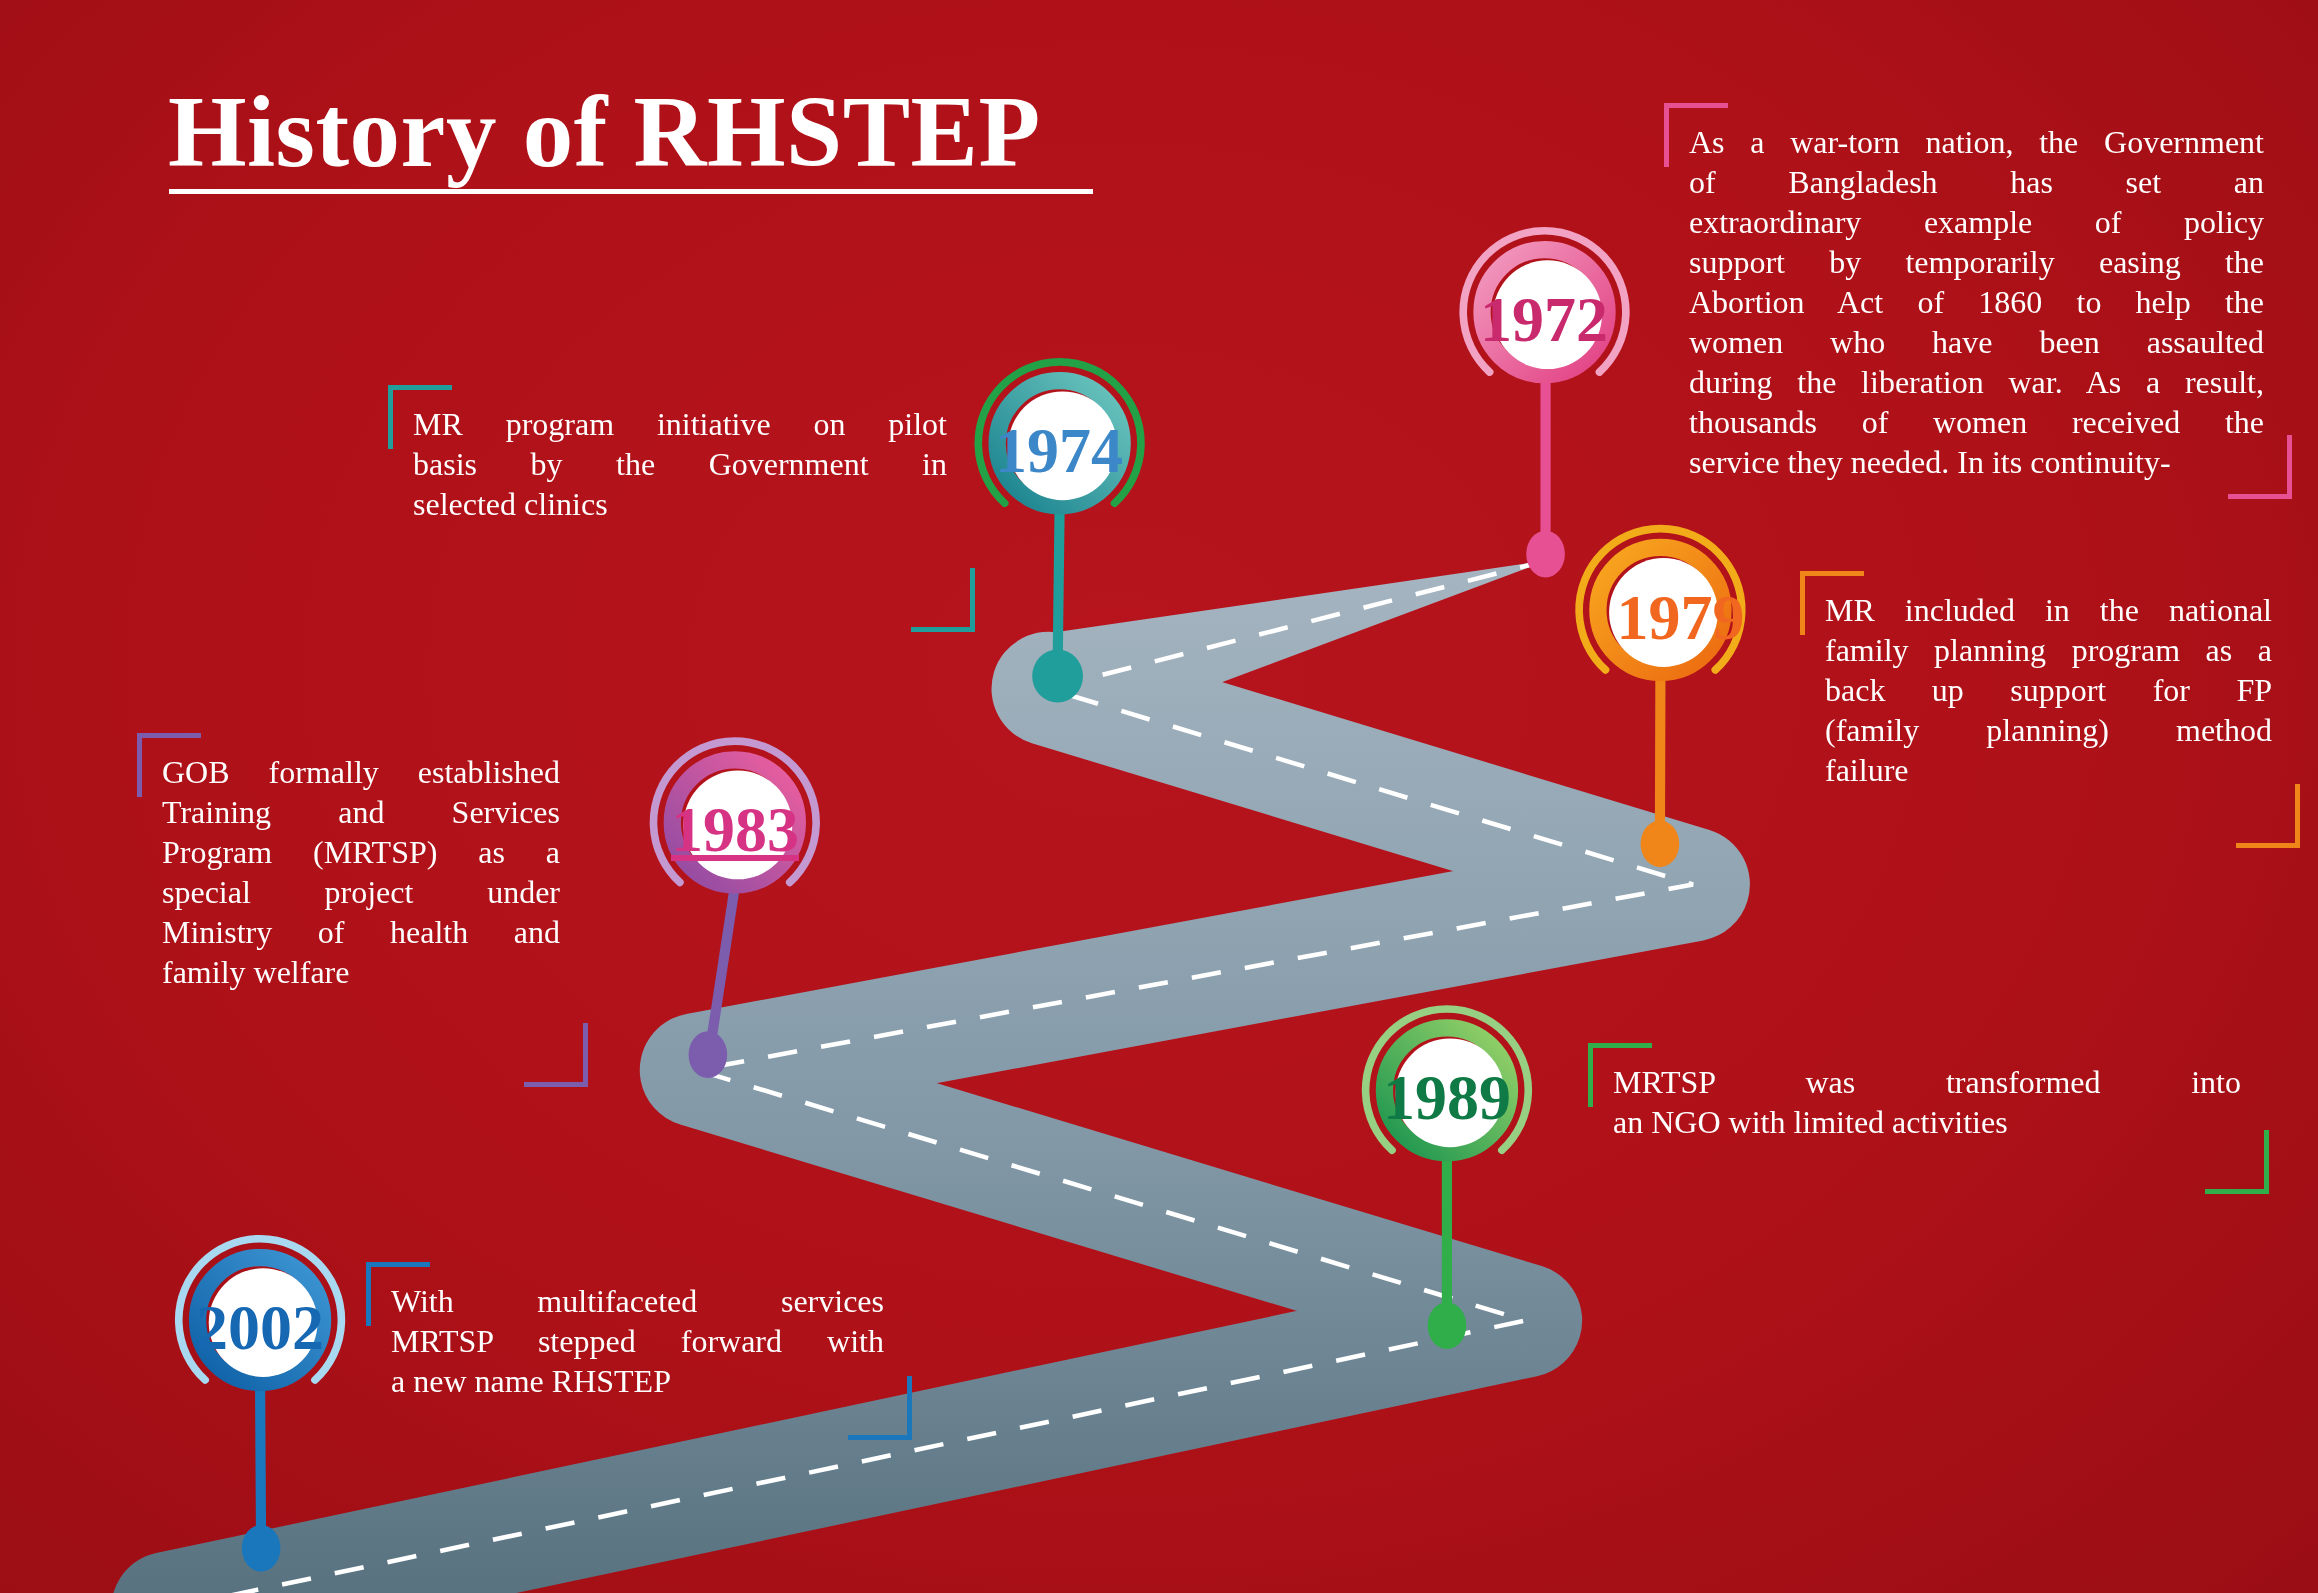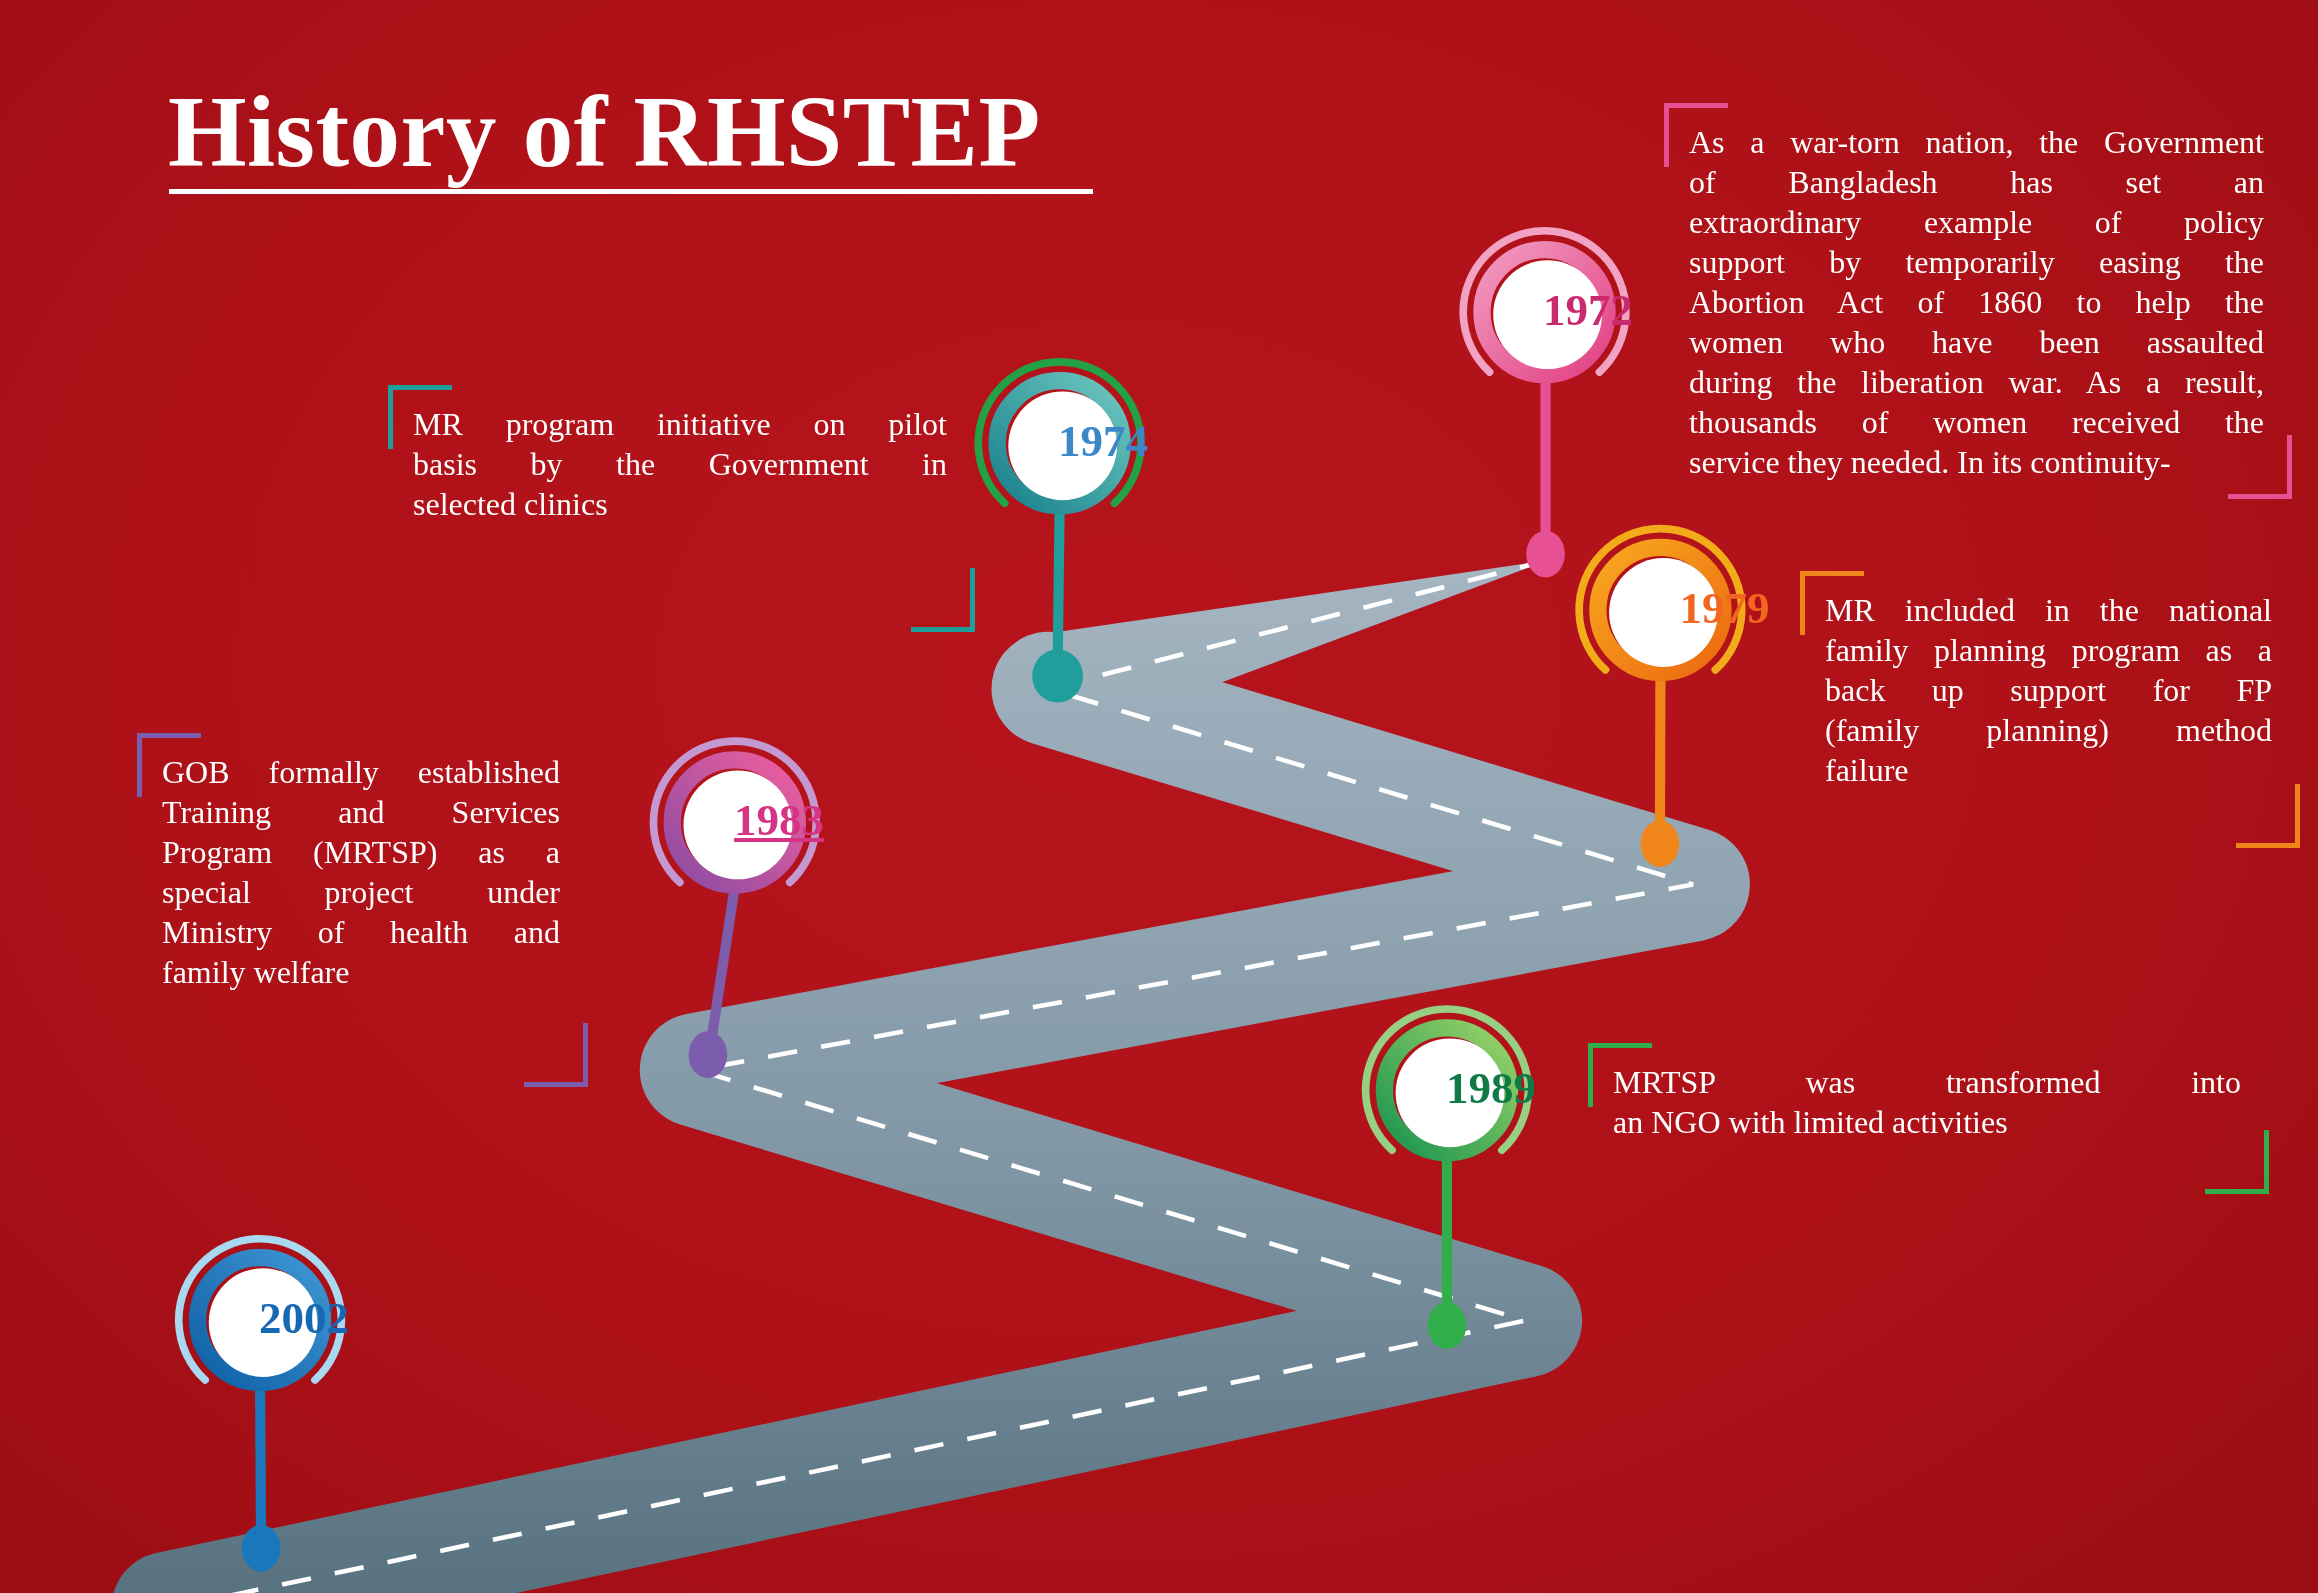--- a/index.html
+++ b/index.html
@@ -22,21 +22,21 @@
     border-left:5.1px solid var(--c);border-top:5.1px solid var(--c);
   }
   .tb::after{
     content:"";position:absolute;right:-27.5px;bottom:-14.2px;width:59px;height:59px;
     border-right:5.1px solid var(--c);border-bottom:5.1px solid var(--c);
   }
   .tline{text-align:justify;text-align-last:justify;}
   .tline.last{text-align-last:left;}
   .year{
     position:absolute;transform:translateX(-50%);
-    font-size:45px;font-weight:bold;line-height:1;color:var(--c);white-space:nowrap;margin-left:44px;
+    font-size:64px;font-weight:bold;line-height:1;color:var(--c);white-space:nowrap;
   }
 </style>
 </head>
 <body>
 
 <div class="stage">
 
   <svg width="2319" height="1593" viewBox="0 0 4561 3134">
     <defs>
       <linearGradient id="roadg" gradientUnits="userSpaceOnUse" x1="0" y1="1100" x2="0" y2="3180">
@@ -168,15 +168,20 @@
     <div class="tline">special project under</div>
     <div class="tline">Ministry of health and</div>
     <div class="tline last">family welfare</div>
   </div>
 
   <div class="tb" style="left: 1613px; top: 1062px; width: 628px; height: 118px; --c: #2fae49;">
     <div class="tline">MRTSP was transformed into</div>
     <div class="tline last">an NGO with limited activities</div>
   </div>
 
+  <div class="tb" style="left: 391px; top: 1281px; width: 493px; height: 145px; --c: #1b77bc;">
+    <div class="tline">With multifaceted services</div>
+    <div class="tline">MRTSP stepped forward with</div>
+    <div class="tline last">a new name RHSTEP</div>
+  </div>
 
 </div>
 
 
 </body></html>

